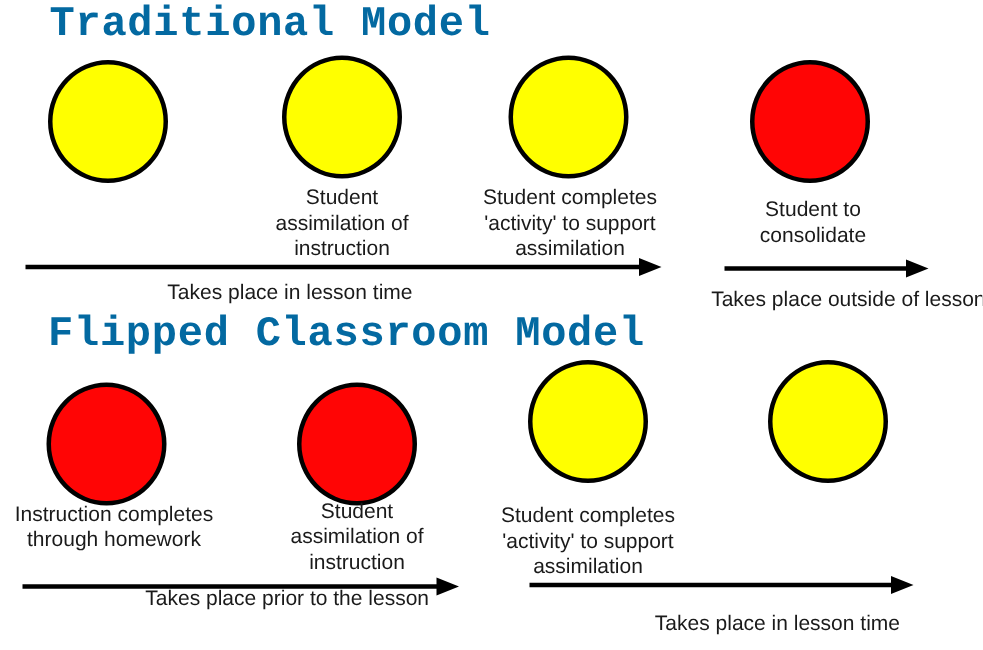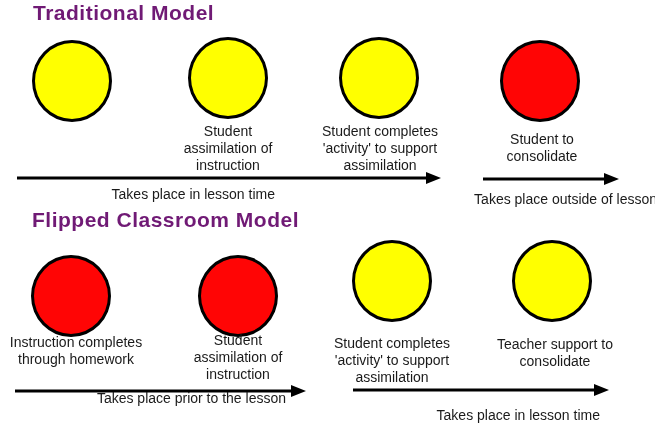--- a/index.html
+++ b/index.html
@@ -10,24 +10,24 @@
   }
   .canvas {
     position: relative;
     width: 655px;
     height: 433px;
     background: #ffffff;
     overflow: hidden;
   }
   .model-title {
     position: absolute;
-    font-family: Liberation Sans, sans-serif;
+    font-family: Liberation Mono, monospace;
     font-weight: bold;
-    font-size: 21px;
-    color: #701a75;
+    font-size: 28px;
+    color: #0369a1;
     letter-spacing: 0.5px;
     white-space: nowrap;
   }
   .stage-circle {
     position: absolute;
     width: 80px;
     height: 82px;
     border: 3px solid #000000;
     border-radius: 50%;
     box-sizing: border-box;
@@ -96,18 +96,17 @@
   <div class="model-title" style="left:32px; top:208px;">Flipped Classroom Model</div>
 
   <div class="stage-circle" style="left: 31px; top: 255px; background-color: rgb(255, 5, 5);"></div>
   <div class="stage-circle" style="left: 198px; top: 255px; background-color: rgb(255, 5, 5);"></div>
   <div class="stage-circle" style="left: 352px; top: 240px; background-color: rgb(255, 255, 0);"></div>
   <div class="stage-circle" style="left: 512px; top: 240px; background-color: rgb(255, 255, 0);"></div>
 
   <div class="stage-label" style="left:1px; top:334px; width:150px;">Instruction completes through homework</div>
   <div class="stage-label" style="left:182px; top:332px; width:112px;">Student assimilation of instruction</div>
   <div class="stage-label" style="left:324px; top:335px; width:136px;">Student completes 'activity' to support assimilation</div>
-  <div class="stage-label" style="left:487px; top:336px; width:136px;">Teacher support to consolidate</div>
 
   <div class="timeline-label" style="left:46px; top:390px; width:240px;">Takes place prior to the lesson</div>
   <div class="timeline-label" style="left:380px; top:407px; width:220px;">Takes place in lesson time</div>
 
 </div>
 
 </body></html>

